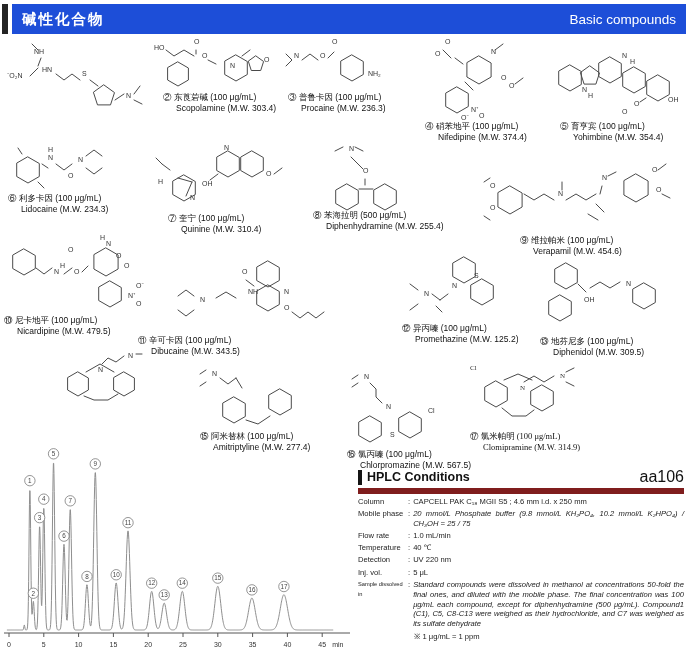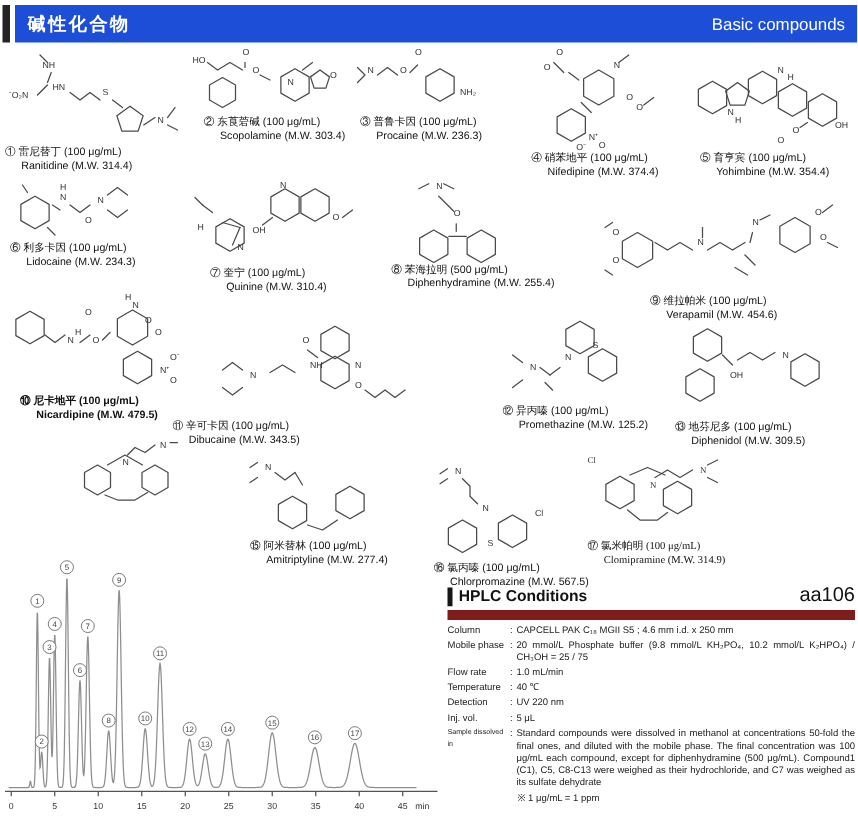--- a/index.html
+++ b/index.html
@@ -17,30 +17,30 @@
   .structure{display:block;overflow:visible;}
   .structure polygon,.structure polyline{fill:none;stroke:#4a4a4a;stroke-width:1;
         stroke-linejoin:round;stroke-linecap:round;}
   .structure text{font-size:7px;fill:#333;}
   .clabel{font-size:8.5px;color:#111;line-height:10.5px;white-space:nowrap;}
   .clabel .l2{padding-left:13px;}
   
   #chrom{position:absolute;left:2px;top:448px;}
   
   .hplc{position:absolute;left:358px;top:468px;width:326px;}
-  .hplc-head{display:flex;align-items:center;border-bottom:8px solid #7f1d1d;padding-bottom:2px;}
+  .hplc-head{display:flex;align-items:center;border-bottom:6px solid #7f1d1d;padding-bottom:2px;}
   .hplc-bar{width:4px;height:15px;background:#151515;margin-right:5px;}
   .hplc-title{font-weight:bold;font-size:12.5px;flex:1;}
   .hplc-code{font-size:16px;}
   .hrow{display:flex;margin-top:2.5px;font-size:7.6px;line-height:9.8px;color:#222;}
   .hlab{width:50px;flex:none;}
   .hlab.small{font-size:5.7px;line-height:9.8px;}
   .hcolon{flex:none;margin-right:3px;}
   .hval{flex:1;}
-  .hval.just{text-align:justify;}
+  .hval.just{text-align:justify;font-style:italic;}
   .hnote{margin-top:2px;font-size:7.6px;color:#222;padding-left:56px;}
 </style>
 </head>
 <body>
 
 <div class="page">
 
   <div class="hdr-edge"></div>
   <header class="band">
     <span class="zh">碱性化合物</span>
@@ -58,24 +58,20 @@
           <text x="38" y="34">HN</text>
           <polyline points="52 36 60 42 68 36 76 42"></polyline>
           <text x="78" y="38">S</text>
           <polyline points="86 42 94 48"></polyline>
           <polygon points="100.0,47.0 110.5,54.6 106.5,66.9 93.5,66.9 89.5,54.6"></polygon>
           <polyline points="111 62 120 56"></polyline>
           <text x="122" y="60">N</text>
           <polyline points="130 56 136 48"></polyline>
           <polyline points="130 62 138 66"></polyline>
         </svg>
-        <div class="clabel" style="margin-left: 0px;">
-          <div><span>①</span> <span>雷尼替丁 (100 μg/mL)</span></div>
-          <div class="l2">Ranitidine (M.W. 314.4)</div>
-        </div>
       </div>
       <div class="compound" style="left: 150px; top: 40px; width: 135px;">
         <svg class="structure" width="135" height="52" viewBox="0 0 135 52">
           <text x="4" y="10">HO</text>
           <polyline points="16 10 24 16 34 10 44 16"></polyline>
           <polygon points="28.0,22.0 38.4,28.0 38.4,40.0 28.0,46.0 17.6,40.0 17.6,28.0"></polygon>
           <text x="44" y="4">O</text>
           <polyline points="46 10 46 14"></polyline>
           <text x="52" y="18">O</text>
           <polyline points="58 20 66 24"></polyline>
@@ -248,21 +244,21 @@
           <polygon points="102.0,16.0 114.1,23.0 114.1,37.0 102.0,44.0 89.9,37.0 89.9,23.0"></polygon>
           <text x="96" y="8">H</text>
           <text x="102" y="14">N</text>
           <text x="120" y="36">O</text>
           <text x="112" y="26">O</text>
           <polygon points="106.0,49.0 117.3,55.5 117.3,68.5 106.0,75.0 94.7,68.5 94.7,55.5"></polygon>
           <text x="124" y="66">N⁺</text>
           <text x="132" y="74">O</text>
           <text x="132" y="56">O⁻</text>
         </svg>
-        <div class="clabel" style="margin-left: 12px; font-weight: bold;">
+        <div class="clabel" style="margin-left: 0;">
           <div><span>⑩</span> <span>尼卡地平 (100 μg/mL)</span></div>
           <div class="l2">Nicardipine (M.W. 479.5)</div>
         </div>
       </div>
       <div class="compound" style="left: 132px; top: 248px; width: 200px;">
         <svg class="structure" width="200" height="87" viewBox="0 0 200 87">
           <polygon points="136.0,13.0 147.3,19.5 147.3,32.5 136.0,39.0 124.7,32.5 124.7,19.5"></polygon>
           <polygon points="136.0,37.0 147.3,43.5 147.3,56.5 136.0,63.0 124.7,56.5 124.7,43.5"></polygon>
           <text x="152" y="46">N</text>
           <text x="110" y="26">O</text>

